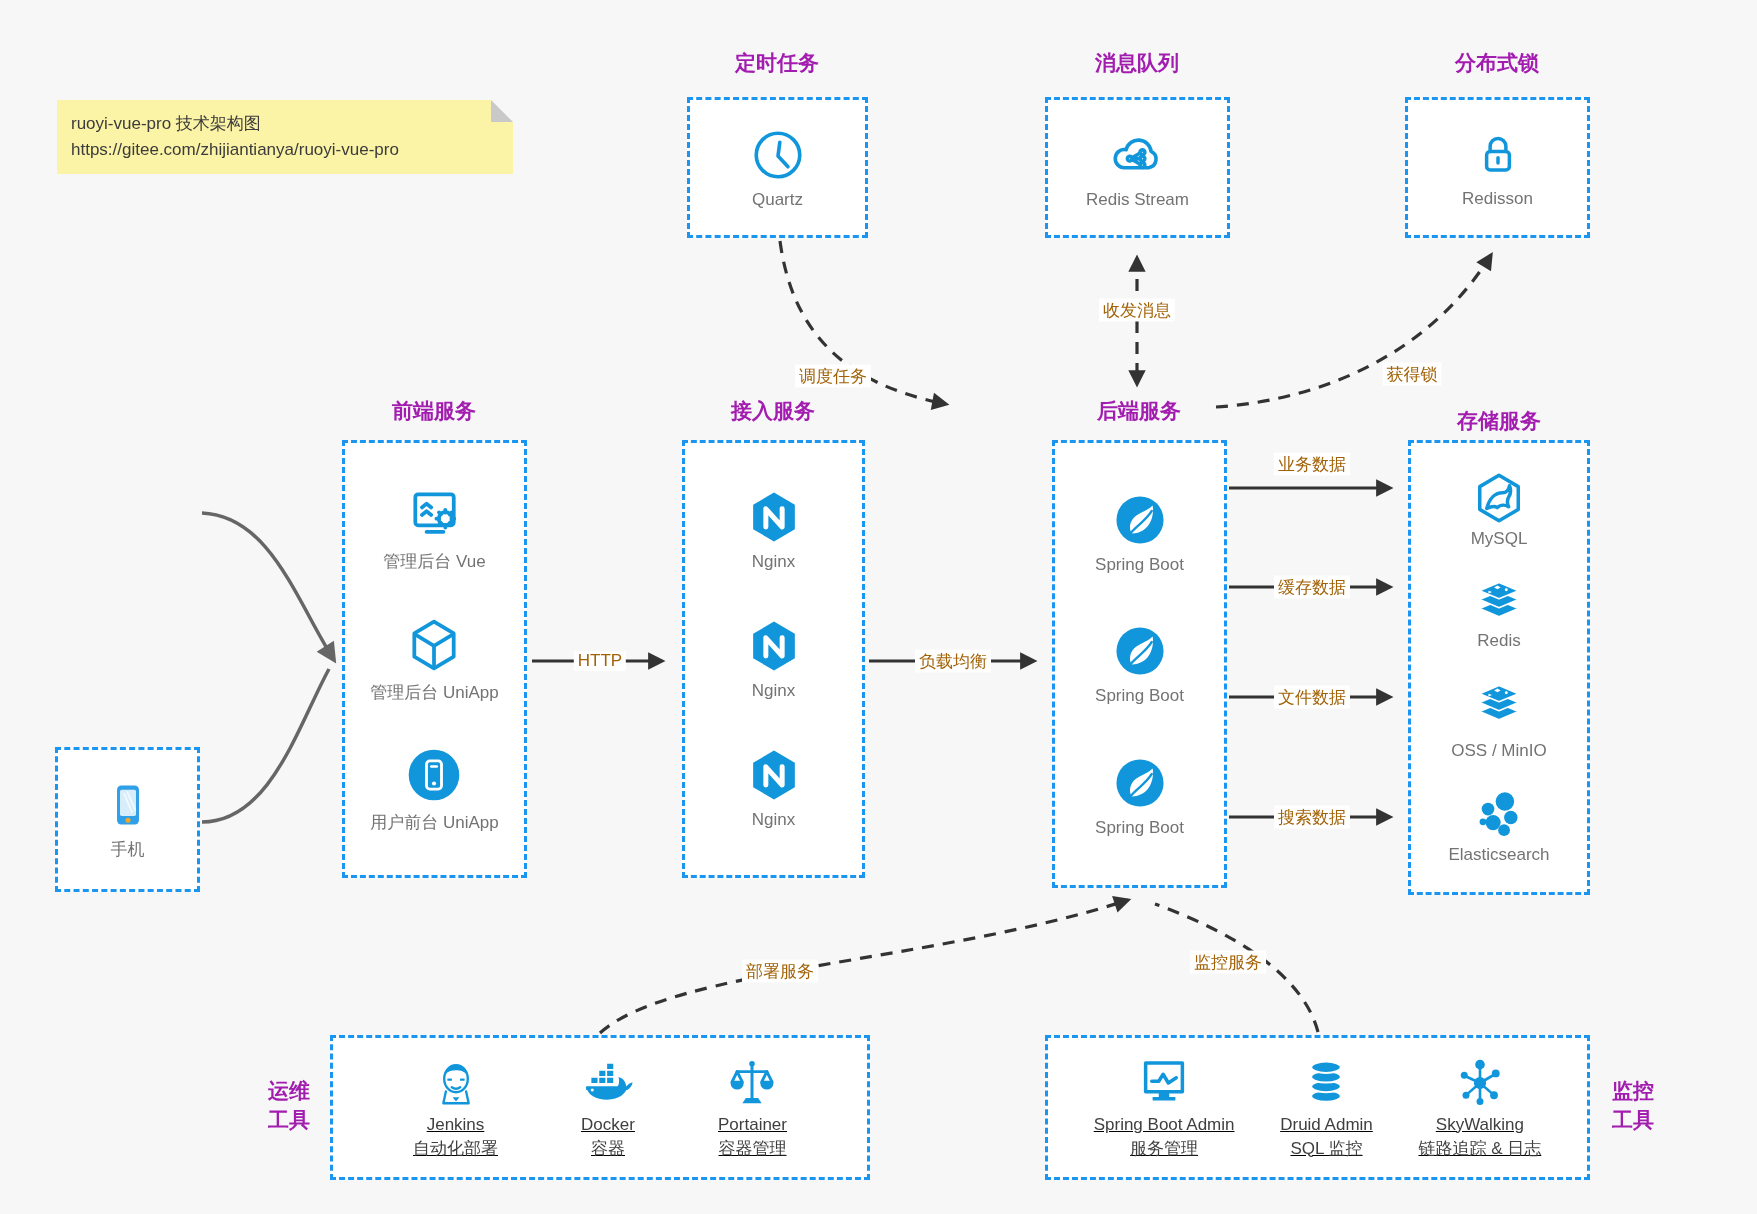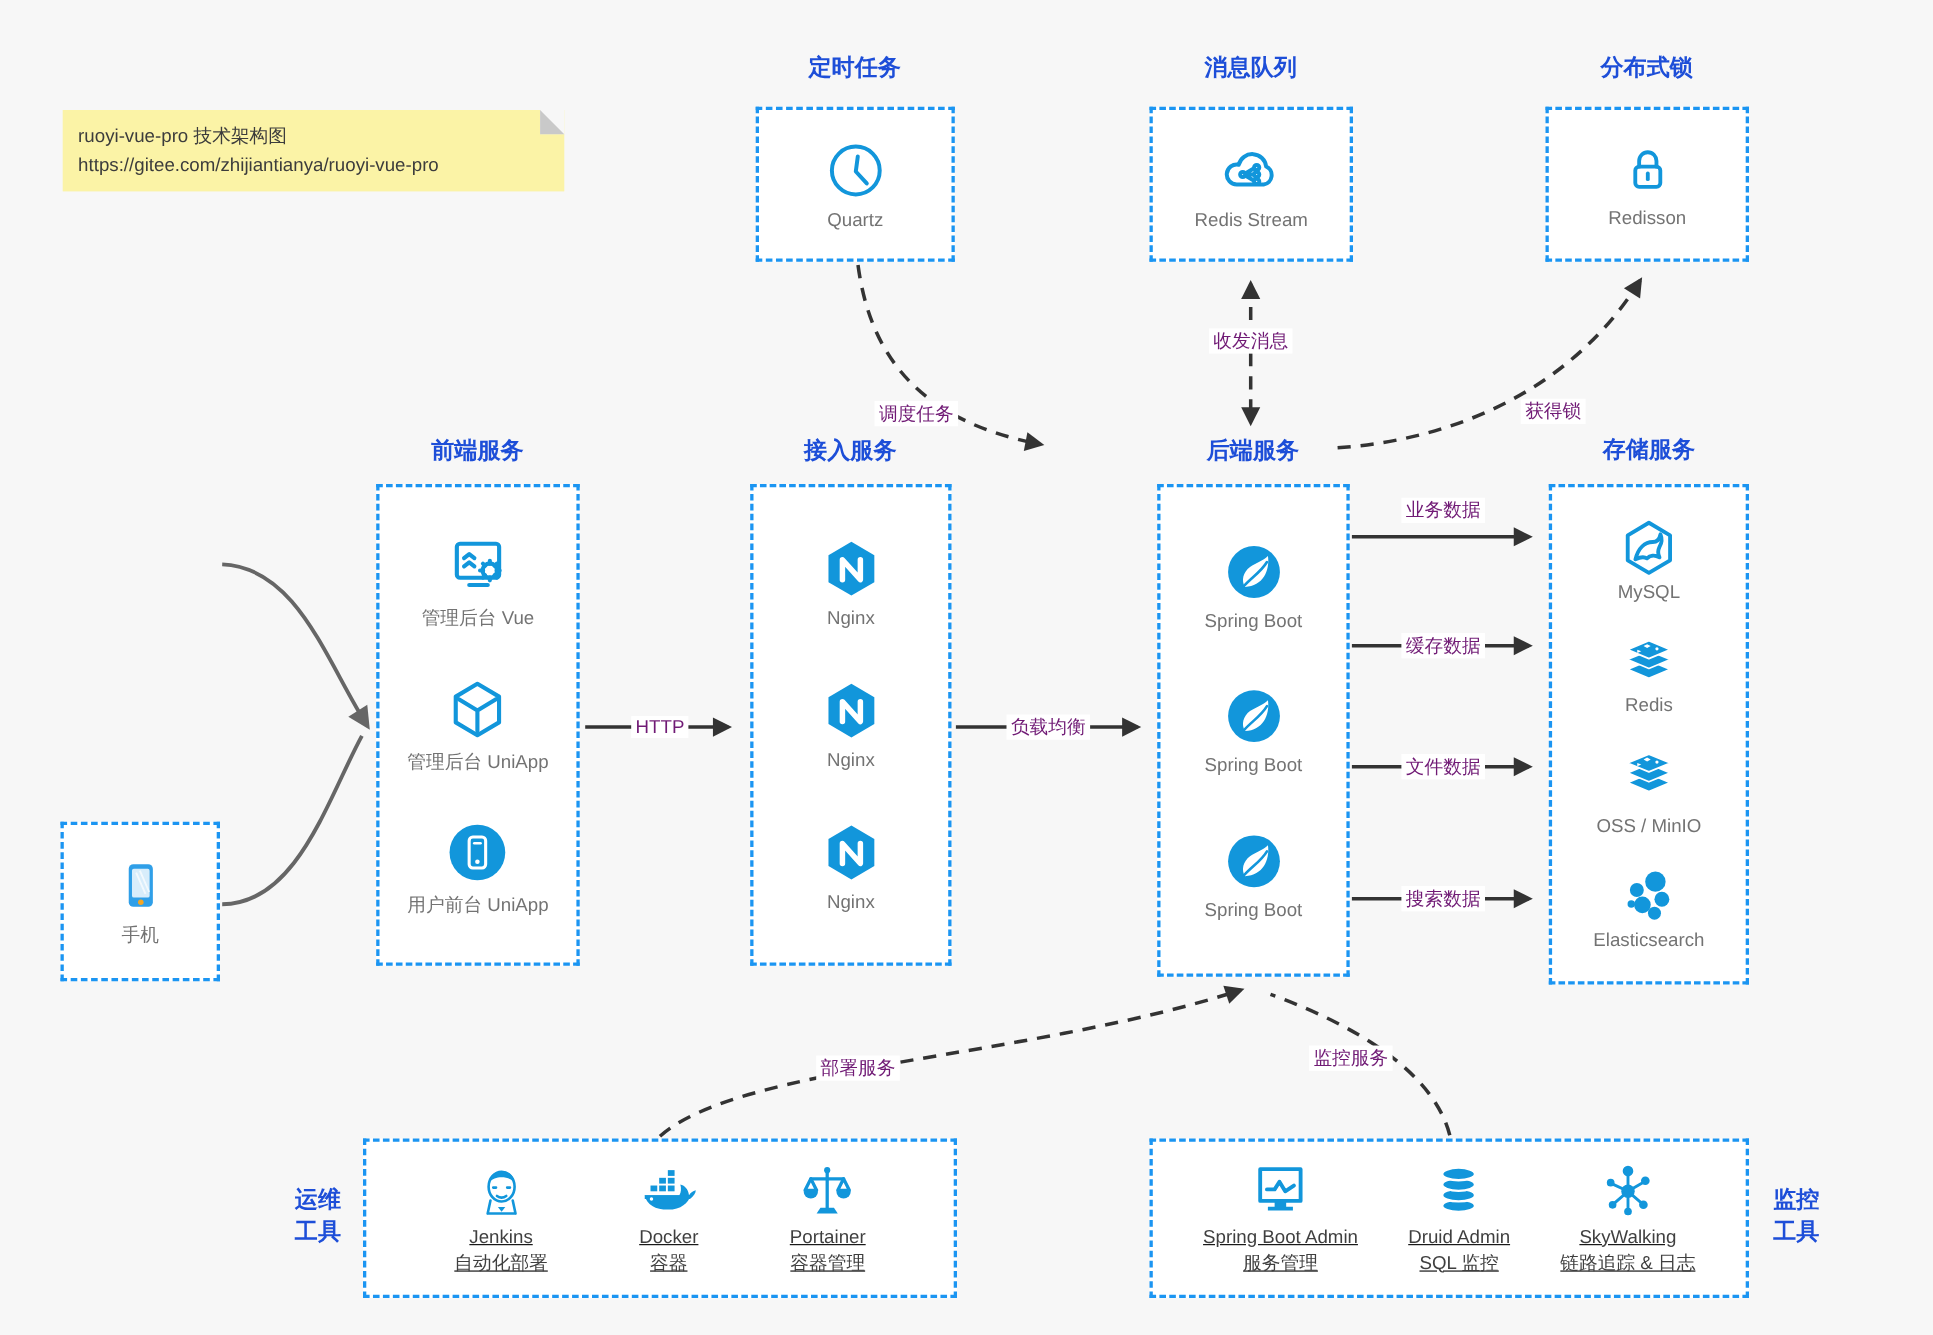--- a/index.html
+++ b/index.html
@@ -10,23 +10,23 @@
         padding:11px 10px 11px 14px;font-size:17px;color:#3c3c3c;line-height:26px;}
   .note::after{content:"";position:absolute;top:0;right:0;width:0;height:0;
         border-top:22px solid #f7f7f7;border-left:22px solid #c9c9c9;}
   .dbox{position:absolute;border:3px dashed #1b95f2;background:#fff;box-sizing:border-box;
         display:flex;flex-direction:column;align-items:center;justify-content:space-evenly;}
   .dbox.hrow{flex-direction:row;text-decoration:underline;}
   .node{display:flex;flex-direction:column;align-items:center;gap:6px;}
   .nlabel{font-size:17px;color:#737373;white-space:nowrap;}
   .ndesc{font-size:17px;color:#3f3f3f;white-space:nowrap;line-height:24px;}
   .btxt{text-align:center;line-height:25px;}
-  .rtitle{position:absolute;transform:translate(-50%,-50%);color:#1d4ed8;font-size:21px;
+  .rtitle{position:absolute;transform:translate(-50%,-50%);color:#a21caf;font-size:21px;
         font-weight:bold;white-space:nowrap;text-align:center;line-height:29px;}
-  .elabel{position:absolute;transform:translate(-50%,-50%);font-size:17px;color:#701a75;
+  .elabel{position:absolute;transform:translate(-50%,-50%);font-size:17px;color:#a16207;
         background:#ffffff;padding:0 4px;white-space:nowrap;}
   .ic{stroke:#1296db;fill:none;stroke-width:4;stroke-linecap:round;stroke-linejoin:round;}
 </style>
 </head>
 <body>
 
 <div class="canvas">
 
   <svg class="overlay" width="1757" height="1214" viewBox="0 0 1757 1214">
     <defs>
@@ -59,21 +59,21 @@
     <div>ruoyi-vue-pro 技术架构图</div>
     <div>https://gitee.com/zhijiantianya/ruoyi-vue-pro</div>
   </div>
 
   <div class="rtitle" style="left:777px;top:62px">定时任务</div>
   <div class="rtitle" style="left:1137px;top:62px">消息队列</div>
   <div class="rtitle" style="left:1497px;top:62px">分布式锁</div>
   <div class="rtitle" style="left:434px;top:410px">前端服务</div>
   <div class="rtitle" style="left:773px;top:410px">接入服务</div>
   <div class="rtitle" style="left:1139px;top:410px">后端服务</div>
-  <div class="rtitle" style="left:1499px;top:409px">存储服务</div>
+  <div class="rtitle" style="left:1499px;top:420px">存储服务</div>
   <div class="rtitle" style="left:289px;top:1105px">
     <div>运维</div>
     <div>工具</div>
   </div>
   <div class="rtitle" style="left:1633px;top:1105px">
     <div>监控</div>
     <div>工具</div>
   </div>
 
   <div class="dbox" style="left:687px;top:97px;width:181px;height:141px">

